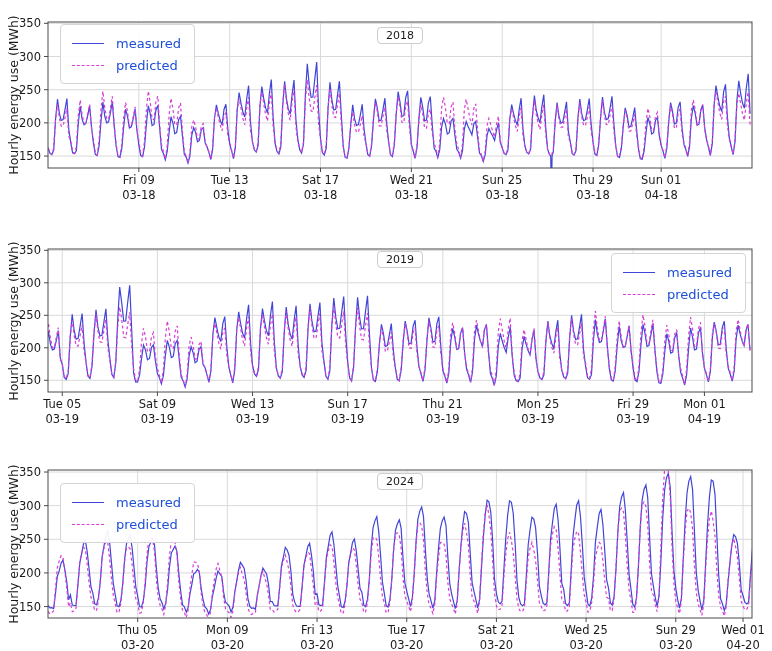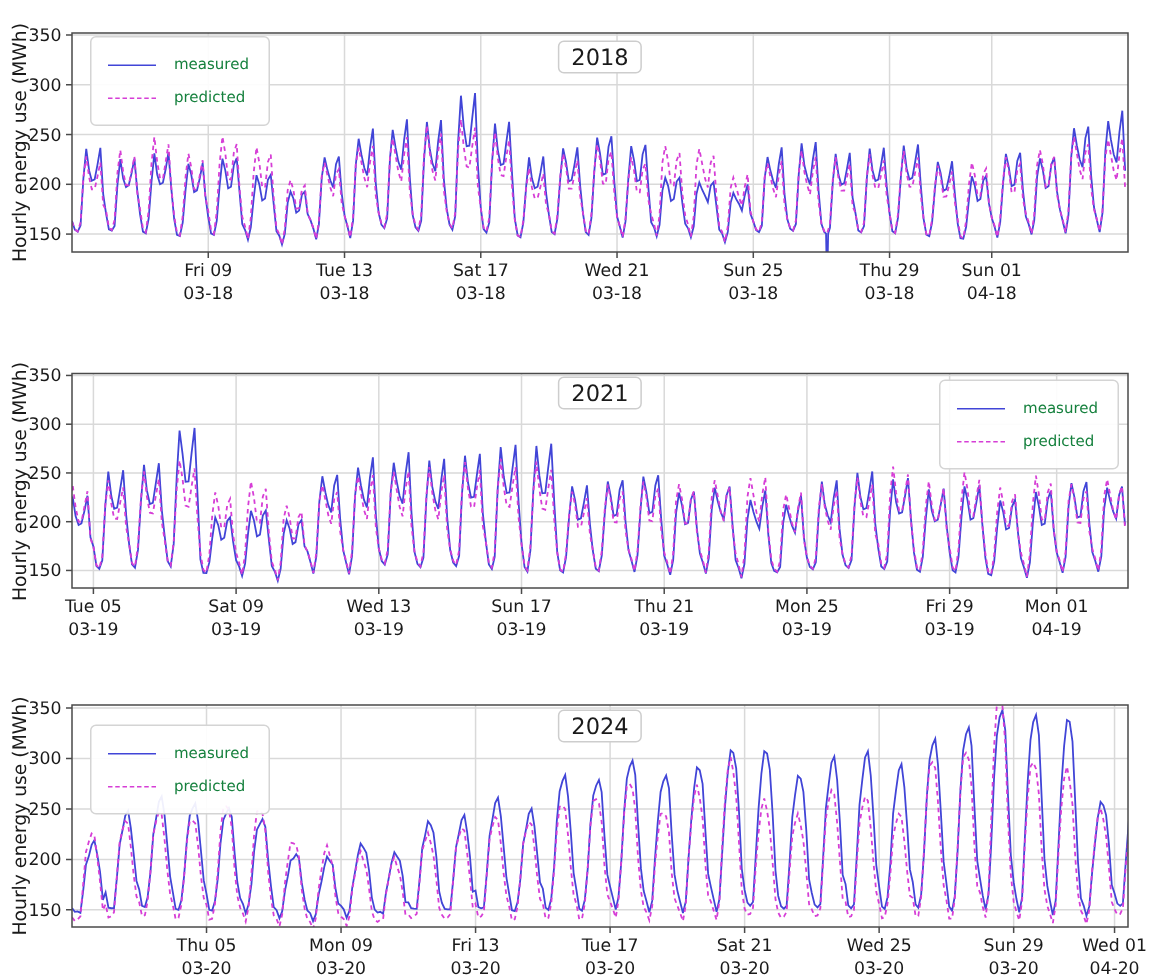--- a/index.html
+++ b/index.html
@@ -4,28 +4,28 @@
 <style>
   html,body{margin:0;padding:0;background:#ffffff;}
   #figure{position:relative;width:772px;height:651px;background:#ffffff;
           font-family:"DejaVu Sans","Liberation Sans",sans-serif;overflow:hidden;}
   .row{position:relative;width:772px;}
   .plot{position:absolute;left:0;top:0;}
   .ylab{position:absolute;left:13px;white-space:nowrap;font-size:12.5px;color:#1a1a1a;
         transform:translate(-50%,-50%) rotate(-90deg);}
   .badge{position:absolute;left:400px;transform:translateX(-50%);
          border:1px solid #cdcdcd;border-radius:4px;background:#ffffff;
-         padding:1px 8px;font-size:15px;color:#1a1a1a;}
+         padding:1px 8px;font-size:11px;color:#1a1a1a;}
   .legend{position:absolute;border:1px solid #d4d4d4;border-radius:4px;
           background:rgba(255,255,255,0.92);padding:7px 13px 7px 11px;}
   .lrow{display:flex;align-items:center;height:22px;}
   .samp{display:inline-block;width:32px;height:0;margin-right:12px;}
   .samp.solid{border-top:1.8px solid #4345d8;}
   .samp.dash{border-top:1.8px dashed #d63ed6;}
-  .ltext{font-size:10px;color:#15803d;}
+  .ltext{font-size:13px;color:#1d4ed8;}
 </style>
 </head>
 <body>
 
 <div id="figure">
 
   <div class="row" style="height:232px">
     <svg id="svg0" class="plot" width="772" height="232">
         <line x1="48" x2="752" y1="156.05454545454546" y2="156.05454545454546" stroke="#d9d9d9" stroke-width="1"></line>
         <line x1="48" x2="752" y1="122.87272727272727" y2="122.87272727272727" stroke="#d9d9d9" stroke-width="1"></line>
@@ -145,21 +145,21 @@
         <text x="537.945945945946" y="176" text-anchor="middle" font-size="11.5" fill="#1a1a1a">Mon 25</text>
         <text x="537.945945945946" y="191" text-anchor="middle" font-size="11.5" fill="#1a1a1a">03-19</text>
         <line x1="633.0810810810812" x2="633.0810810810812" y1="160" y2="164" stroke="#4a4a4a" stroke-width="1"></line>
         <text x="633.0810810810812" y="176" text-anchor="middle" font-size="11.5" fill="#1a1a1a">Fri 29</text>
         <text x="633.0810810810812" y="191" text-anchor="middle" font-size="11.5" fill="#1a1a1a">03-19</text>
         <line x1="704.4324324324325" x2="704.4324324324325" y1="160" y2="164" stroke="#4a4a4a" stroke-width="1"></line>
         <text x="704.4324324324325" y="176" text-anchor="middle" font-size="11.5" fill="#1a1a1a">Mon 01</text>
         <text x="704.4324324324325" y="191" text-anchor="middle" font-size="11.5" fill="#1a1a1a">04-19</text>
       </svg>
     <div class="ylab" style="top:89px">Hourly energy use (MWh)</div>
-    <div class="badge" style="top:19px">2021</div>
+    <div class="badge" style="top:19px">2019</div>
     <div class="legend" style="right:26px;top:21px">
       <div class="lrow">
         <span class="samp solid" style="border-top-color: rgb(65, 69, 215);"></span>
         <span class="ltext">measured</span>
       </div>
       <div class="lrow">
         <span class="samp dash" style="border-top-color: rgb(214, 62, 214);"></span>
         <span class="ltext">predicted</span>
       </div>
     </div>

